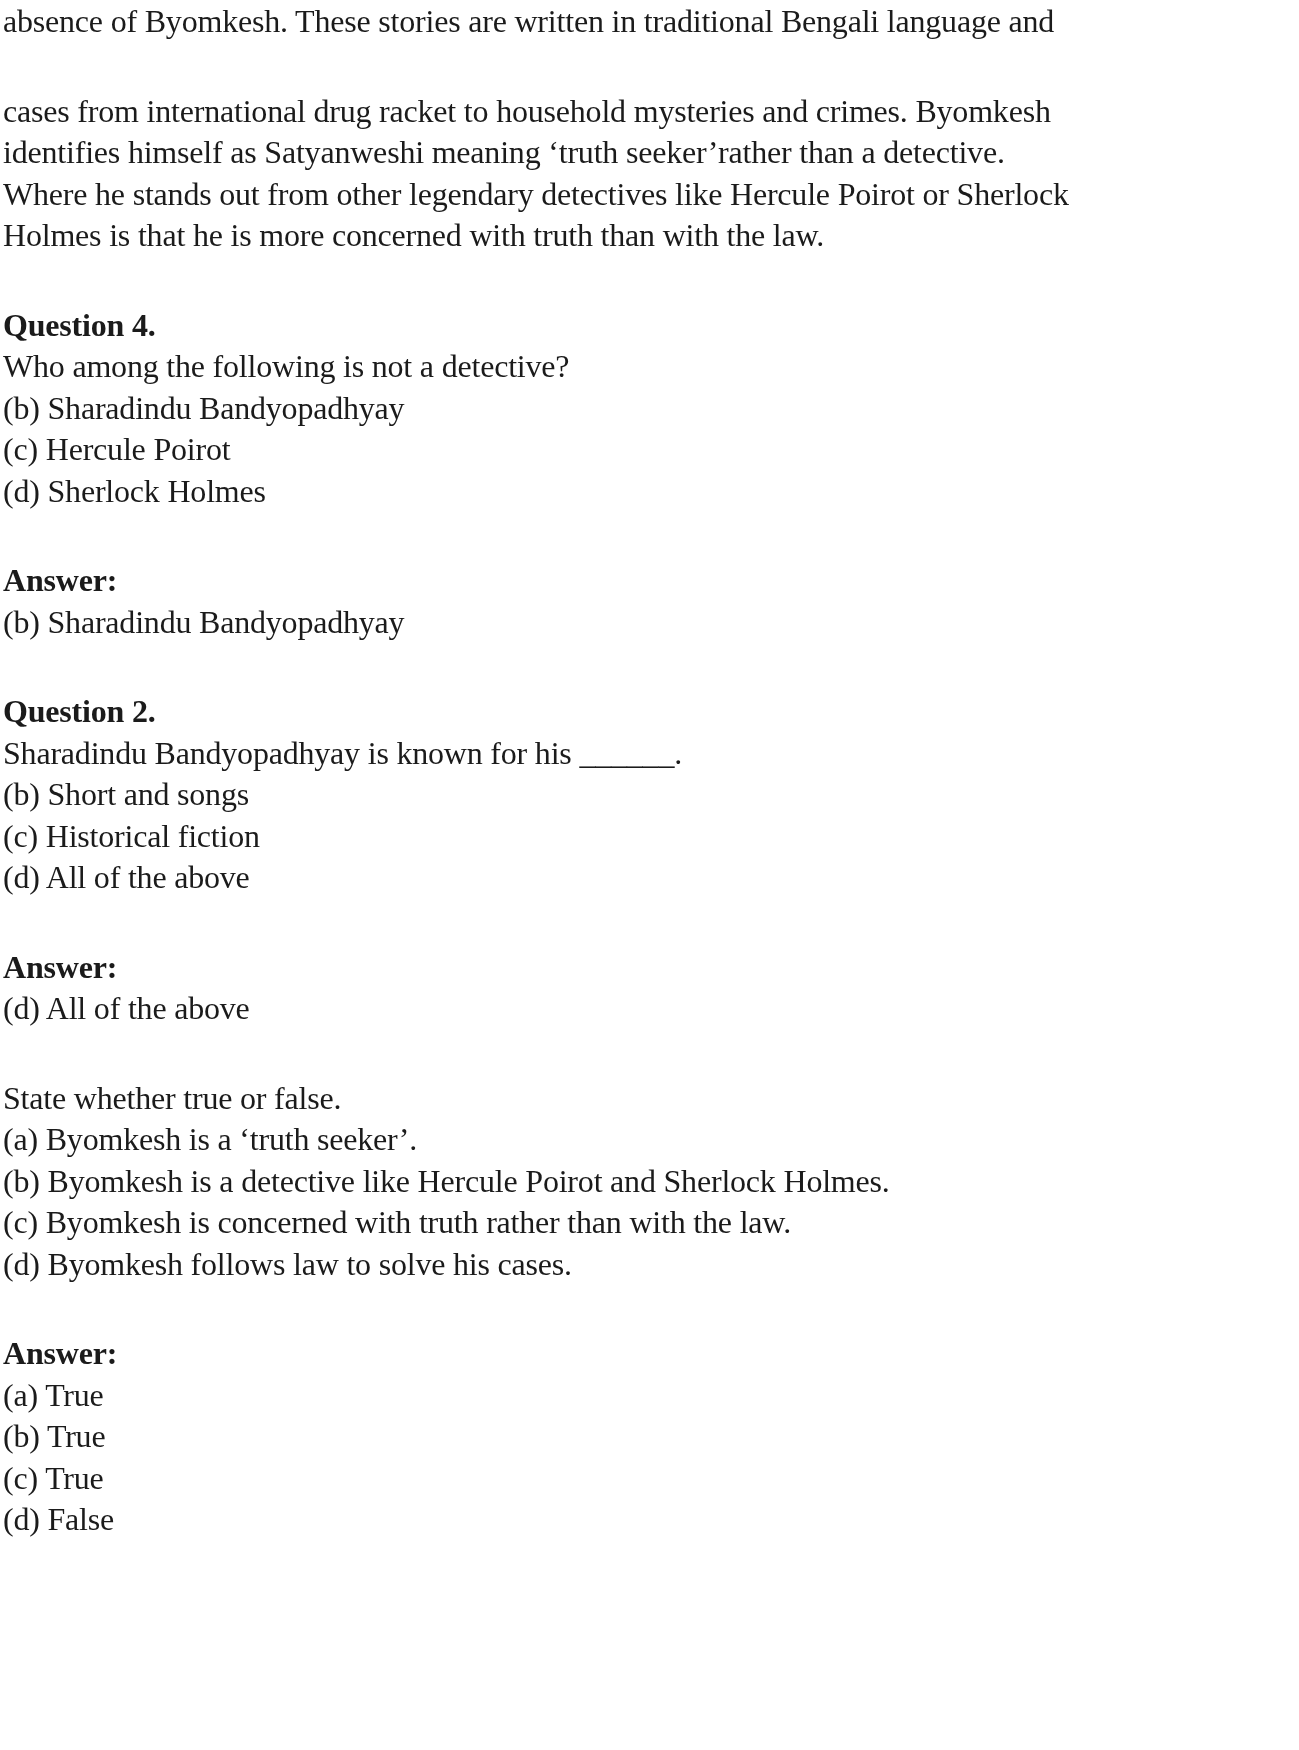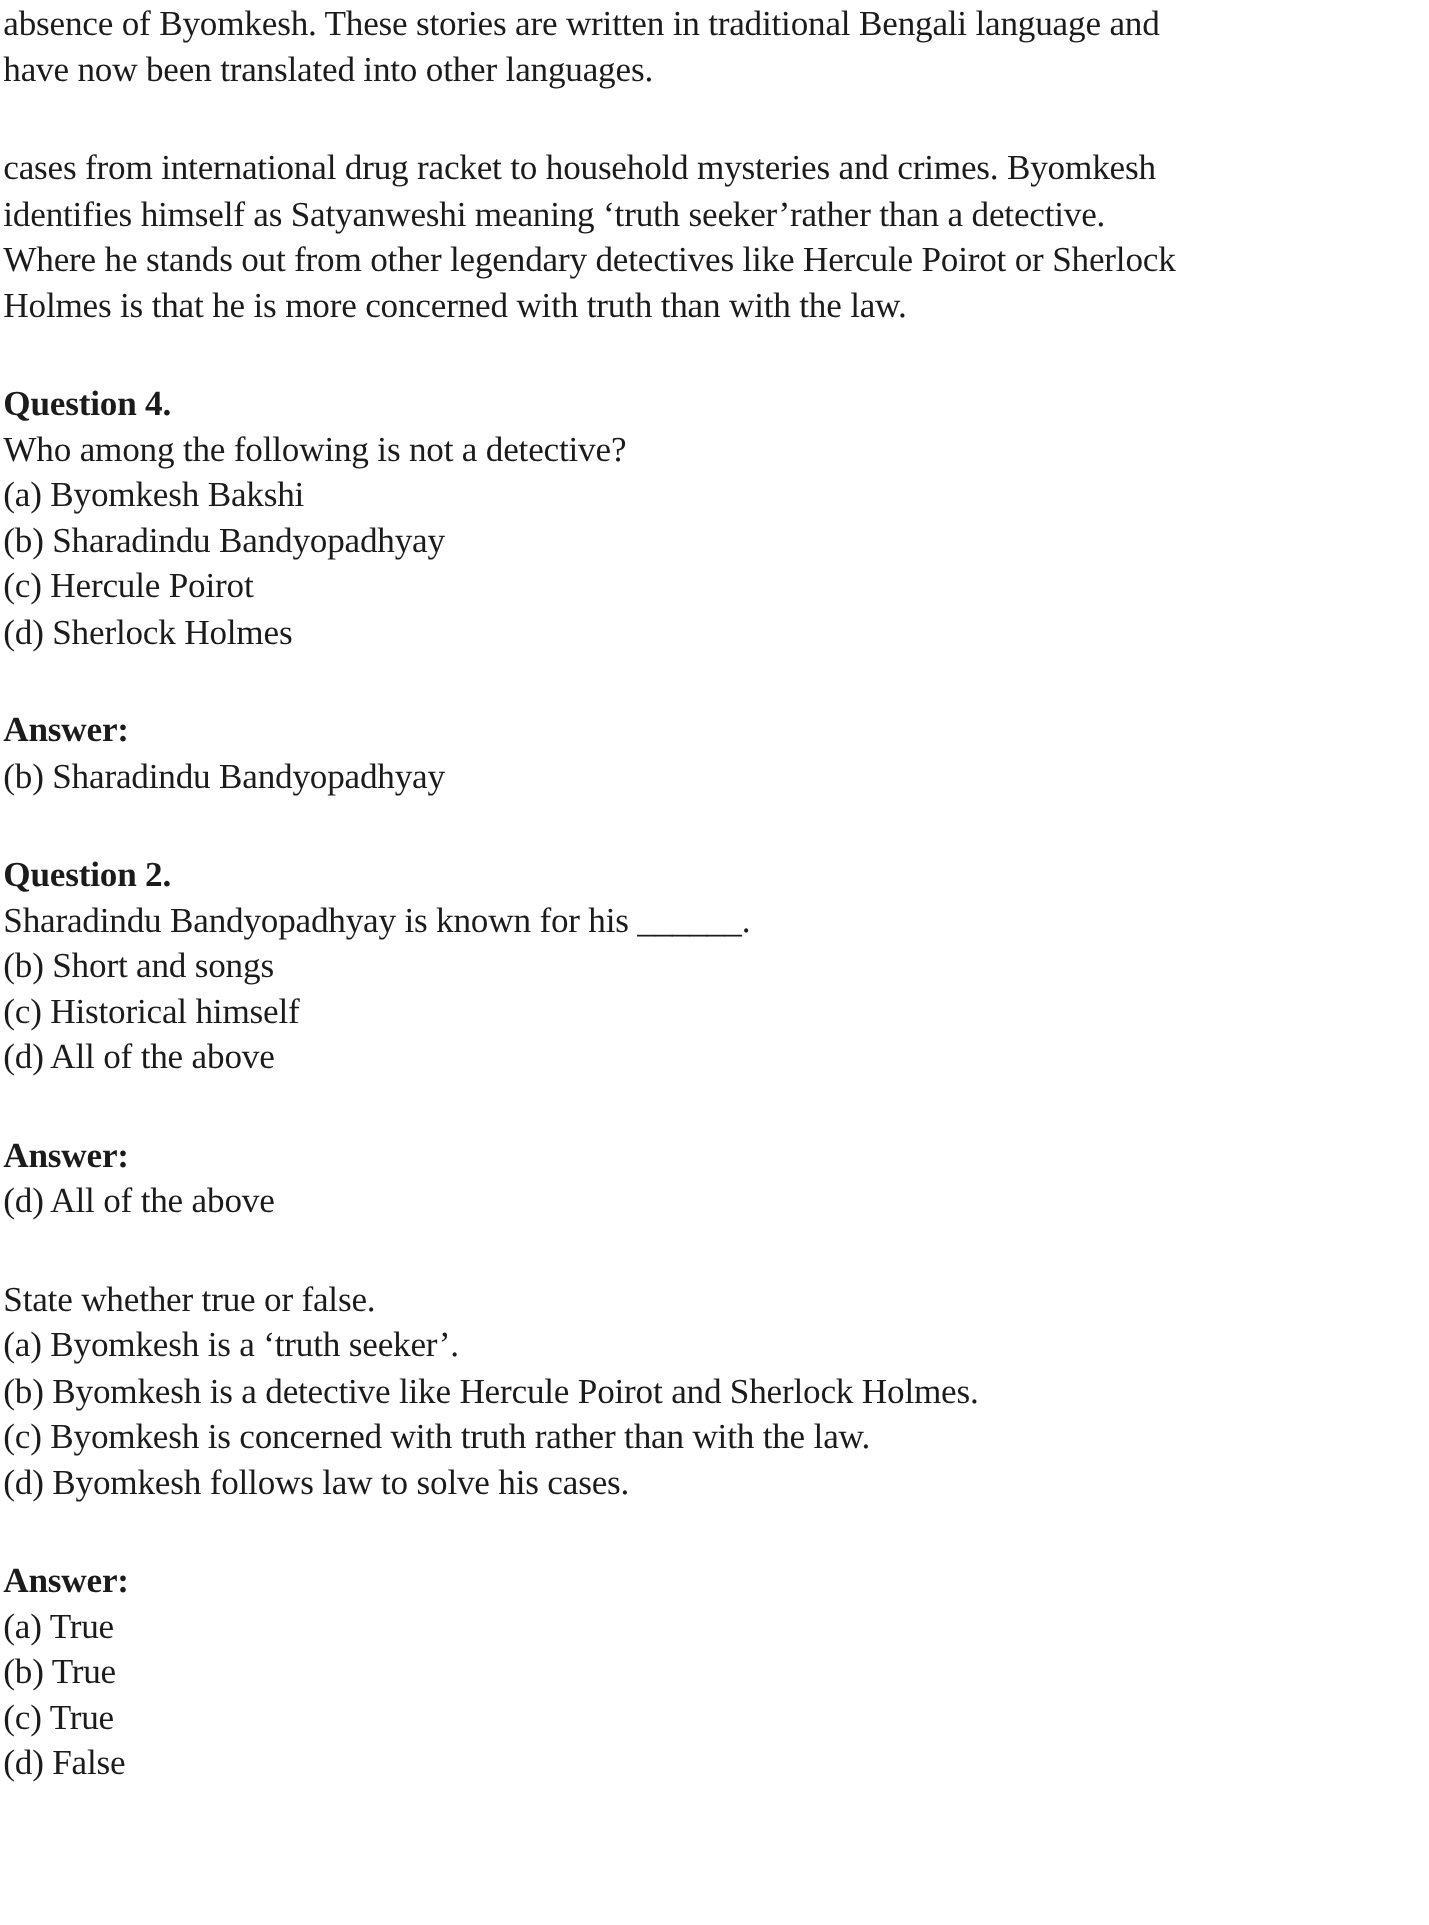--- a/index.html
+++ b/index.html
@@ -36,49 +36,47 @@
     font-weight: bold;
   }
 </style>
 </head>
 <body>
 
 <div class="page">
 
   <div class="block">
     <div class="line">absence of Byomkesh. These stories are written in traditional Bengali language and</div>
-    <div class="line">have now been translated into other languages.</div>
   </div>
 
   <div class="block">
     <div class="line">cases from international drug racket to household mysteries and crimes. Byomkesh</div>
     <div class="line">identifies himself as Satyanweshi meaning ‘truth seeker’rather than a detective.</div>
     <div class="line">Where he stands out from other legendary detectives like Hercule Poirot or Sherlock</div>
     <div class="line">Holmes is that he is more concerned with truth than with the law.</div>
   </div>
 
   <div class="block">
     <div class="line bold">Question 4.</div>
     <div class="line">Who among the following is not a detective?</div>
-    <div class="line">(a) Byomkesh Bakshi</div>
     <div class="line">(b) Sharadindu Bandyopadhyay</div>
     <div class="line">(c) Hercule Poirot</div>
     <div class="line">(d) Sherlock Holmes</div>
   </div>
 
   <div class="block">
     <div class="line bold">Answer:</div>
     <div class="line">(b) Sharadindu Bandyopadhyay</div>
   </div>
 
   <div class="block">
     <div class="line bold">Question 2.</div>
     <div class="line">Sharadindu Bandyopadhyay is known for his ______.</div>
     <div class="line">(b) Short and songs</div>
-    <div class="line">(c) Historical himself</div>
+    <div class="line">(c) Historical fiction</div>
     <div class="line">(d) All of the above</div>
   </div>
 
   <div class="block">
     <div class="line bold">Answer:</div>
     <div class="line">(d) All of the above</div>
   </div>
 
   <div class="block">
     <div class="line">State whether true or false.</div>

